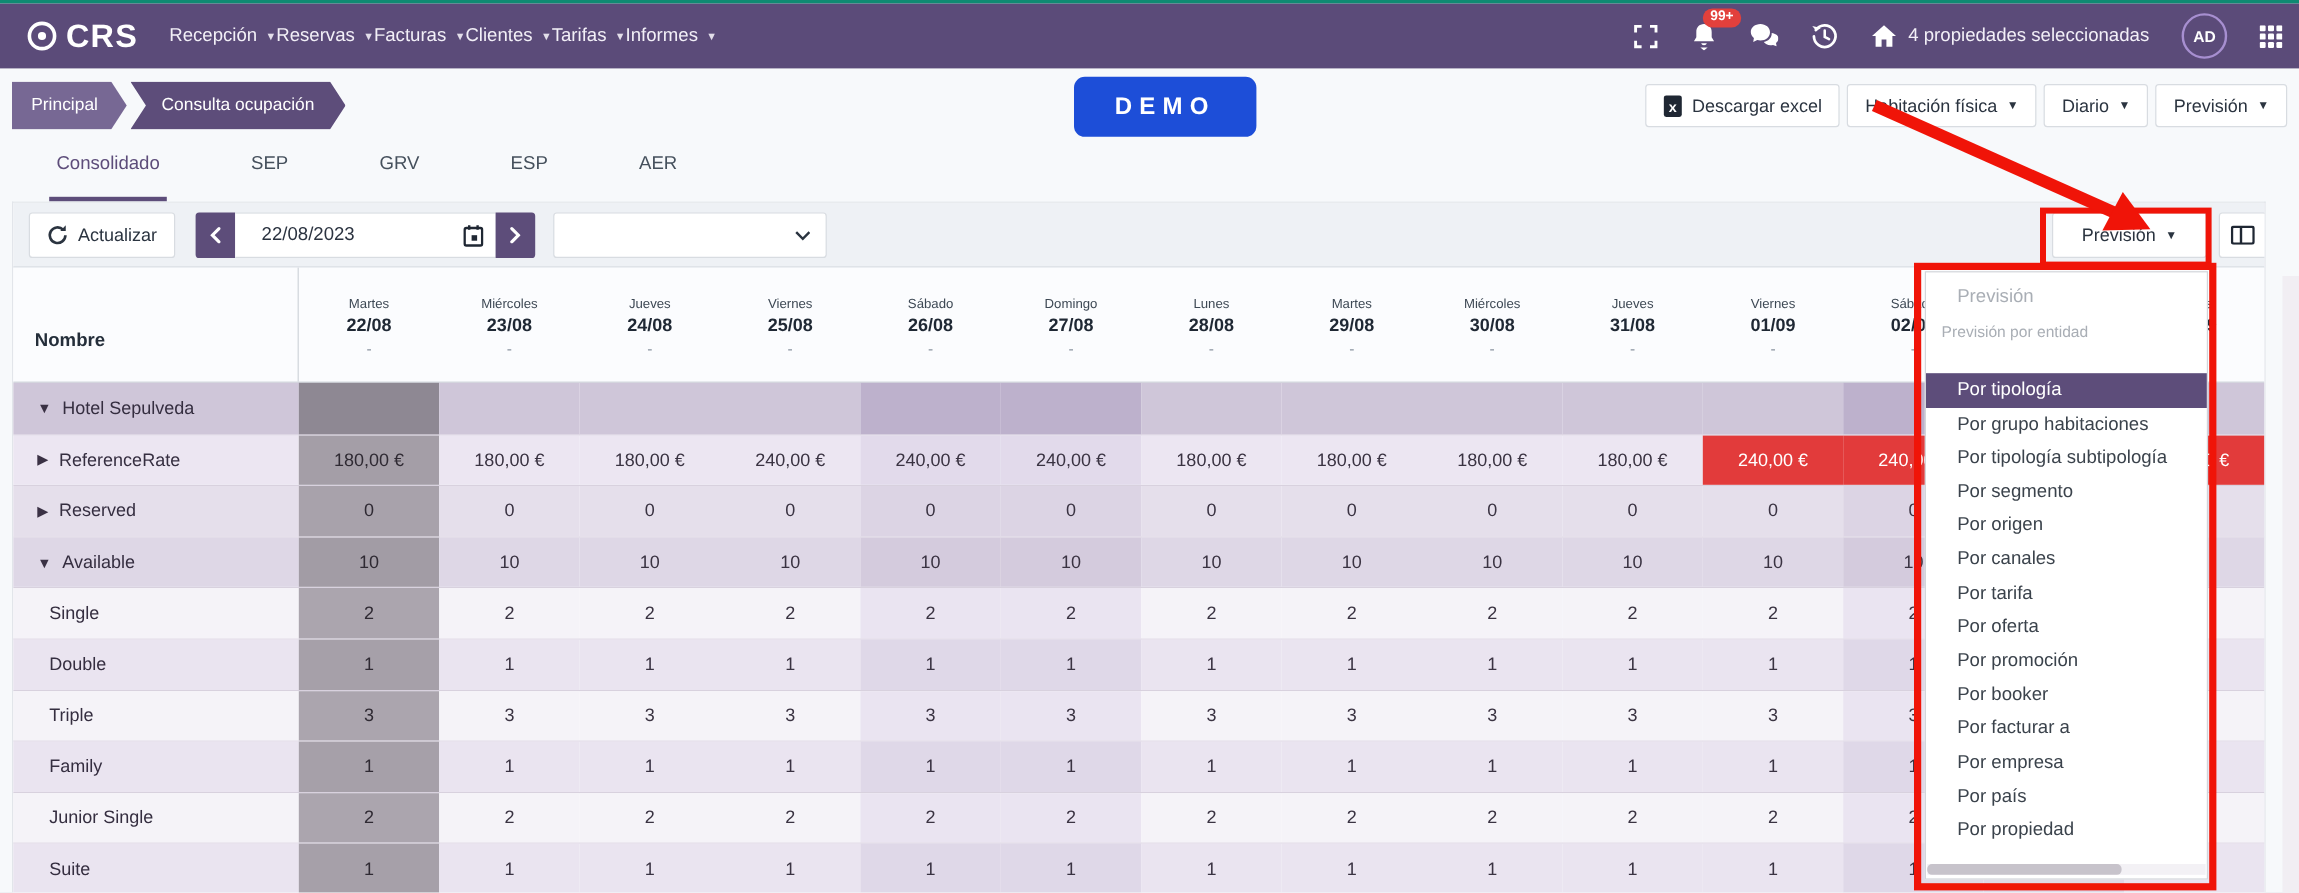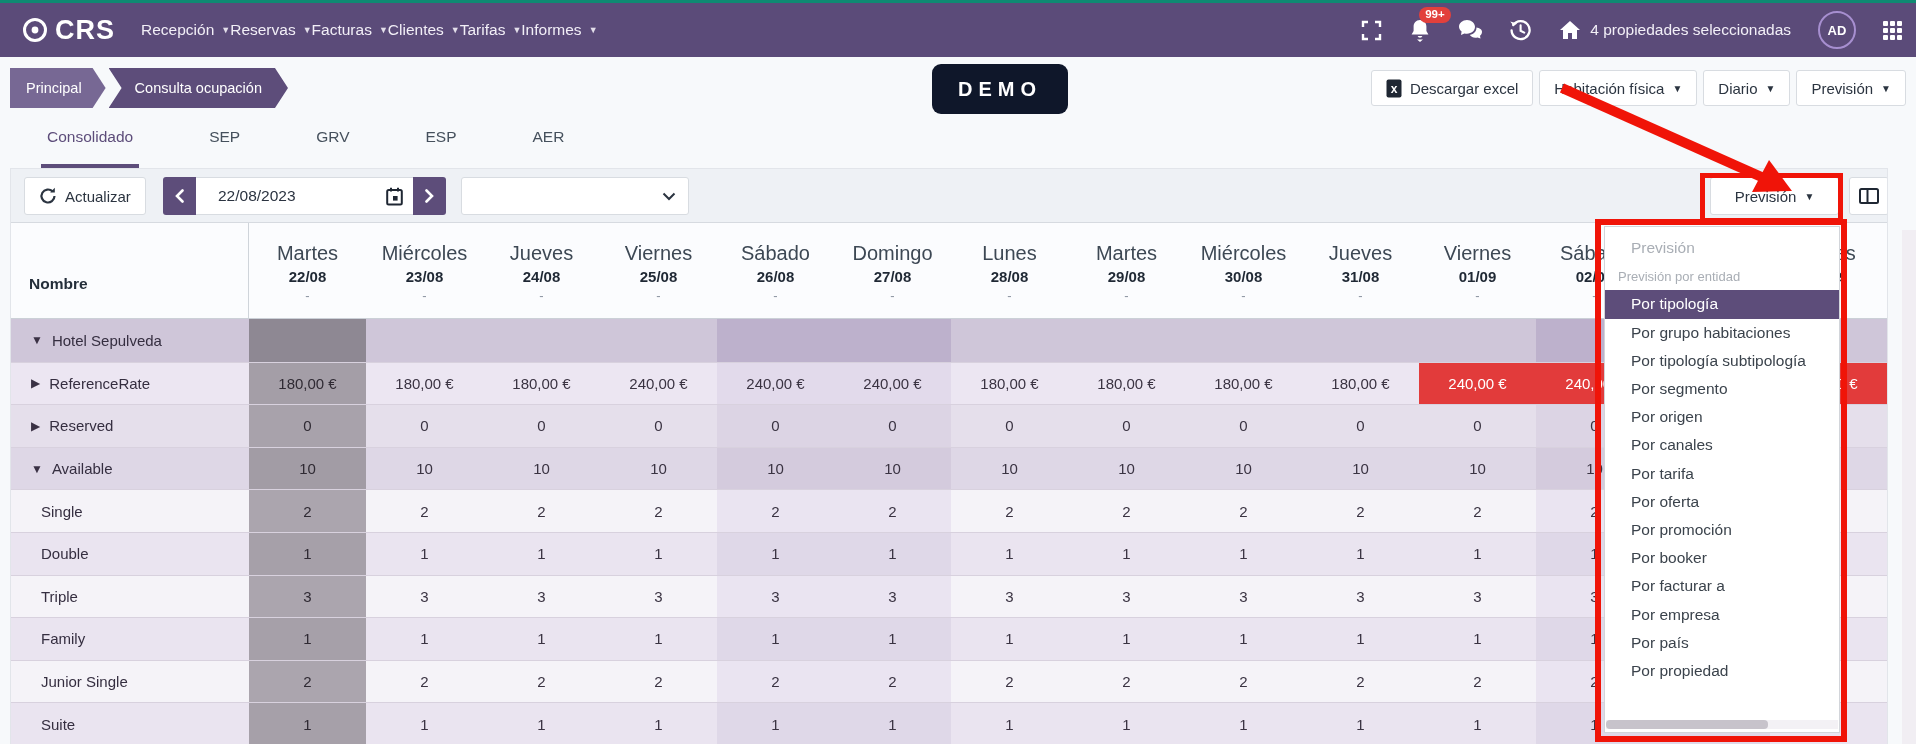--- a/index.html
+++ b/index.html
@@ -22,22 +22,22 @@
   .avatar{width:34px;height:34px;border-radius:50%;background:#5b4b79;border:2px solid #a violet;
           border:2px solid #a78fd0;color:#fff;font-size:13px;font-weight:bold;
           display:flex;align-items:center;justify-content:center;cursor:pointer;}
   
   .crumbs{position:absolute;left:10px;top:68px;display:flex;gap:3px;justify-content:space-between;}
   .crumb{height:40px;display:flex;align-items:center;color:#fff;font-size:14.5px;cursor:pointer;}
   .crumb-1{background:#776894;padding:0 24px 0 16px;
            clip-path:polygon(0 0,calc(100% - 13px) 0,100% 50%,calc(100% - 13px) 100%,0 100%);}
   .crumb-2{background:#5d4d7a;padding:0 26px 0 26px;
            clip-path:polygon(0 0,calc(100% - 13px) 0,100% 50%,calc(100% - 13px) 100%,0 100%,13px 50%);}
-  .demo{position:absolute;left:932px;top:64px;width:136px;height:50px;border-radius:9px;
-        background:#0f172a;color:#fff;font-size:20px;font-weight:bold;letter-spacing:6px;
+  .demo{position:absolute;left:895px;top:64px;width:152px;height:50px;border-radius:9px;
+        background:#1d4ed8;color:#fff;font-size:20px;font-weight:bold;letter-spacing:6px;
         display:flex;align-items:center;justify-content:center;}
   .hdr-actions{position:absolute;right:10px;top:70px;display:flex;gap:6px;}
   .btn{background:#fff;border:1px solid #d8dce1;border-radius:3px;height:36px;
        display:flex;align-items:center;gap:8px;padding:0 14px;font-size:15px;color:#2b3440;
        cursor:pointer;box-sizing:border-box;}
   .btn .caret{font-size:10px;}
   
   .tabs{position:absolute;left:45px;top:122px;display:flex;gap:72px;height:46px;}
   .tab{font-size:15.5px;color:#45505c;padding:6px 2px 0 2px;cursor:pointer;position:relative;}
   .tab.active{color:#5d4d7a;}
@@ -62,21 +62,21 @@
              justify-content:flex-end;padding-right:12px;box-sizing:border-box;cursor:pointer;}
   #toolbar-forecast{left:1699px;width:129px;justify-content:center;}
   #split-btn{left:1838px;width:40px;justify-content:center;padding:0;}
   
   .thead{position:absolute;left:0;top:54px;width:1876px;height:96px;display:flex;background:#fbfcfe;
          border-bottom:1px solid #cbd0d7;box-sizing:border-box;}
   .name-h{width:238px;box-sizing:border-box;border-right:1px solid #cfd4da;font-weight:bold;
           font-size:15.5px;color:#242e3a;padding:52px 0 0 18px;}
   .col-h{width:117px;box-sizing:border-box;display:flex;flex-direction:column;align-items:center;
          justify-content:center;padding-top:4px;gap:3px;}
-  .col-h .day{font-size:20px;color:#3d4854;}
+  .col-h .day{font-size:11px;color:#3d4854;}
   .col-h .date{font-size:15px;font-weight:bold;color:#1f2834;}
   .col-h .dash{font-size:13px;color:#8a93a0;}
   .tbody{position:absolute;left:0;top:150px;width:1876px;}
   .t-row{display:flex;height:42.6px;box-sizing:border-box;}
   .t-row:not(:first-child){border-top:1px solid #d8d1de;}
   .stripe-group{--base:#cfc6d9;--wk:#bdb1cc;--today:#8e8893;}
   .stripe-rate{--base:#ece6f2;--wk:#e2daeb;--today:#a49ea7;}
   .stripe-reserved{--base:#e5dfeb;--wk:#dcd4e4;--today:#a8a2ab;}
   .stripe-available{--base:#ded7e6;--wk:#d4cbdd;--today:#a29ca5;}
   .stripe-light{--base:#f5f3f8;--wk:#eae4f1;--today:#aba5ae;}
@@ -91,21 +91,21 @@
   .t-row .cell.today{background:var(--today);color:#2f2a33;}
   .t-row .cell.red{background:#e23b3b;color:#fff;}
   .vtrack{position:absolute;left:1902px;top:230px;width:14px;height:514px;background:#f1eef3;}
   
   .dd-panel{position:absolute;left:1604px;top:226px;width:236px;height:507px;background:#fff;
             border:1px solid #d2d5da;box-sizing:border-box;z-index:40;padding-top:7px;}
   .dd-item{height:28.2px;display:flex;align-items:center;padding-left:26px;font-size:15.5px;
            color:#3b434c;cursor:pointer;box-sizing:border-box;}
   .dd-item.disabled{color:#a9aeb5;cursor:default;}
   .dd-item.section{font-size:13px;color:#a9aeb5;padding-left:13px;cursor:default;}
-  .dd-item.selected{background:#5d4d7a;color:#fff;}
+  .dd-item.selected{background:#5d4d7a;color:#fff;margin-top:21px;}
   .dd-scroll{position:absolute;left:1px;bottom:3px;width:232px;height:9px;background:#f3f1f5;}
   .dd-thumb{width:162px;height:9px;background:#c7c3cb;border-radius:4px;cursor:pointer;}
   
   .anno-box{position:absolute;border:5px solid #f01408;box-sizing:border-box;z-index:60;pointer-events:none;}
   #anno-box-button{left:1700px;top:173px;width:143px;height:50px;}
   #anno-box-dropdown{left:1595px;top:219px;width:252px;height:523px;border-width:6px;}
   #anno-arrow{position:absolute;left:1540px;top:74px;z-index:70;pointer-events:none;}
   svg{display:block;}
 </style>
 </head>

